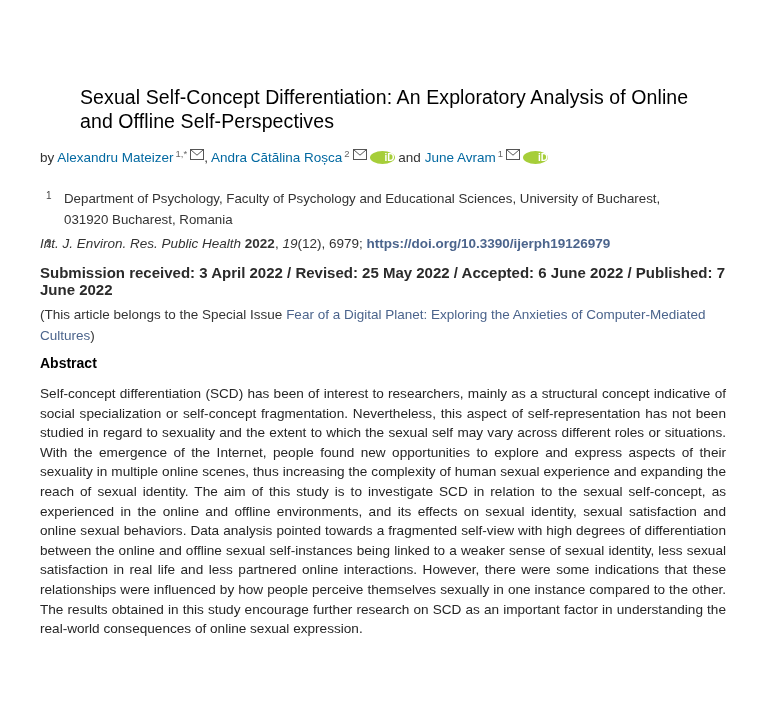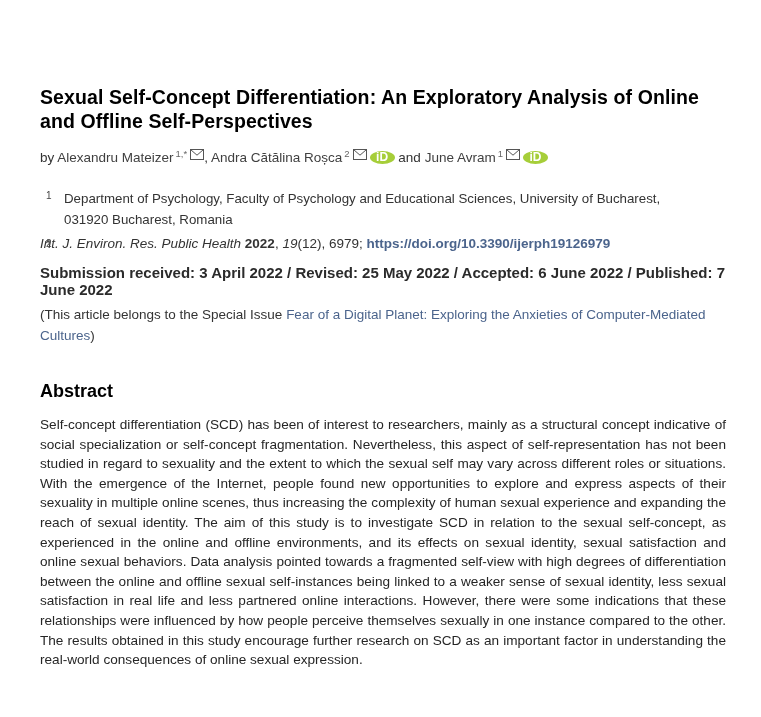--- a/index.html
+++ b/index.html
@@ -15,33 +15,34 @@
   }
   .content {
     position: absolute;
     left: 40px;
     top: 86px;
     width: 686px;
     color: #333333;
   }
   .article-title {
     font-size: 19.5px;
-    font-weight: bold;
+    font-weight: normal;
     color: #000000;
     line-height: 23.5px;
     letter-spacing: 0.1px;
+    margin-left: 40px;
   }
   .byline {
     margin-top: 12px;
     font-size: 13.5px;
     color: #333333;
     line-height: 18px;
   }
   .author-link {
-    color: #404040;
+    color: #0369a1;
     text-decoration: none;
     cursor: pointer;
   }
   .sup {
     font-size: 9.5px;
     color: #666666;
     vertical-align: 5px;
     margin-left: 2px;
   }
   .email-icon {
@@ -49,23 +50,23 @@
     vertical-align: 2px;
     margin-left: 3px;
   }
   .orcid-badge {
     display: inline-block;
     width: 25px;
     height: 13px;
     border-radius: 50%;
     background: #a6ce39;
     color: #ffffff;
-    font-size: 12px;
+    font-size: 10px;
     font-weight: bold;
-    text-align: center;
+    text-align: right;
     line-height: 13px;
     vertical-align: 1px;
     margin-left: 3px;
     cursor: pointer;
   }
   .affiliations {
     margin-top: 21px;
     font-size: 13.3px;
     color: #333333;
   }
@@ -107,22 +108,22 @@
     line-height: 21px;
     color: #333333;
     max-width: 686px;
   }
   .si-link {
     color: #4b648c;
     text-decoration: none;
     cursor: pointer;
   }
   .abstract-heading {
-    margin-top: 35px;
-    font-size: 18px;
+    margin-top: 9px;
+    font-size: 14px;
     font-weight: bold;
     color: #000000;
   }
   .abstract-body {
     margin-top: 13px;
     font-size: 13.6px;
     line-height: 19.6px;
     color: #262626;
     text-align: justify;
   }

